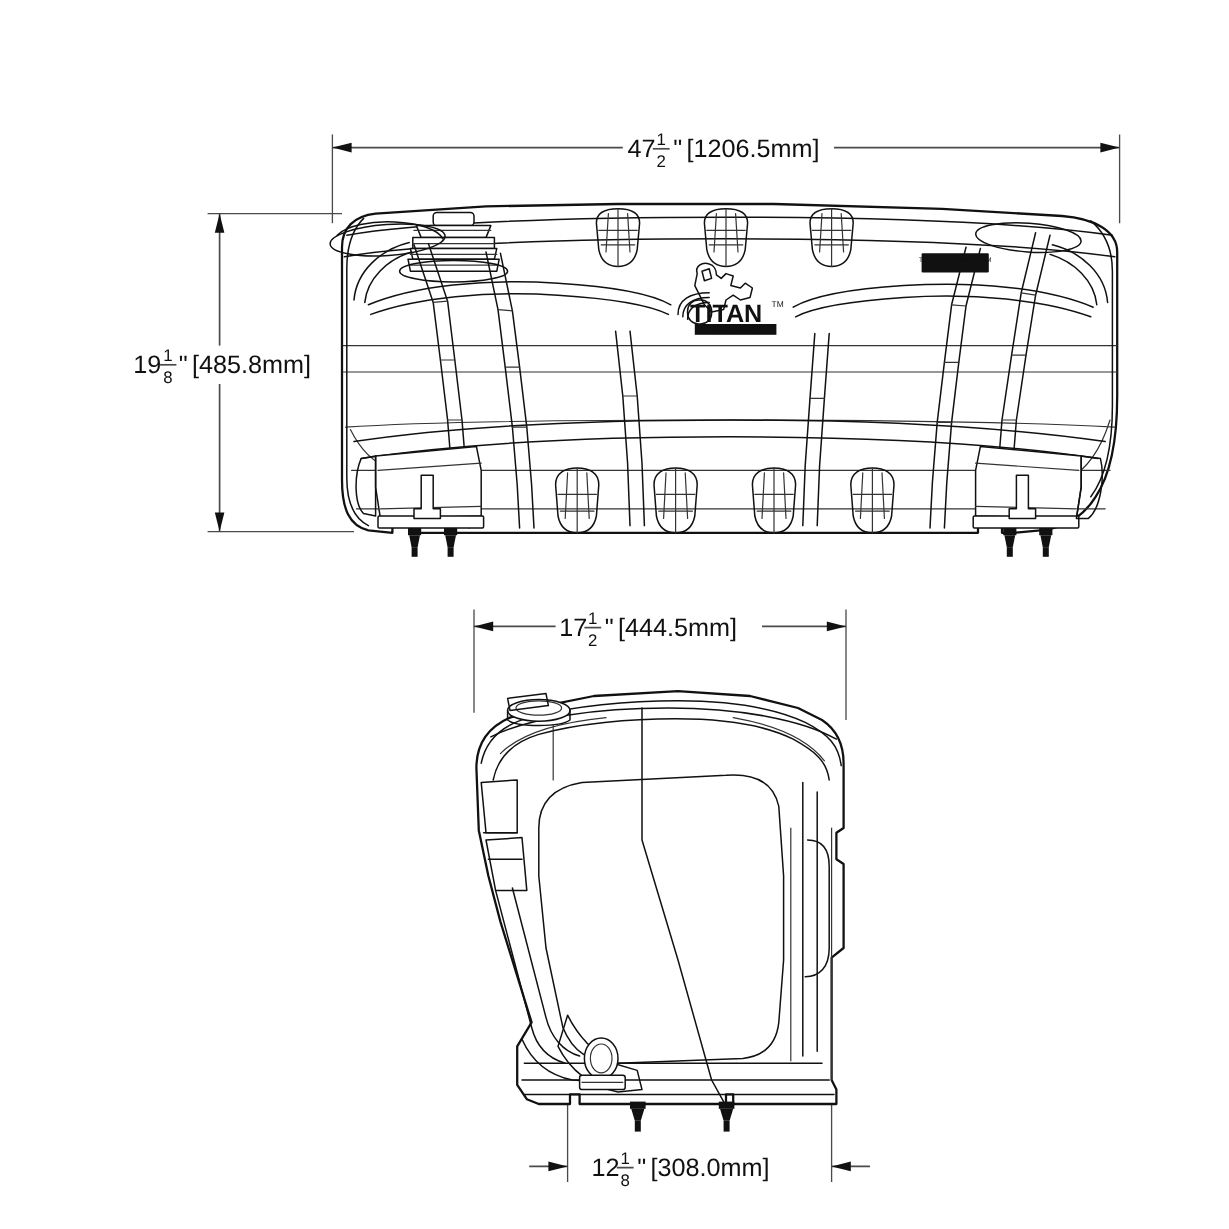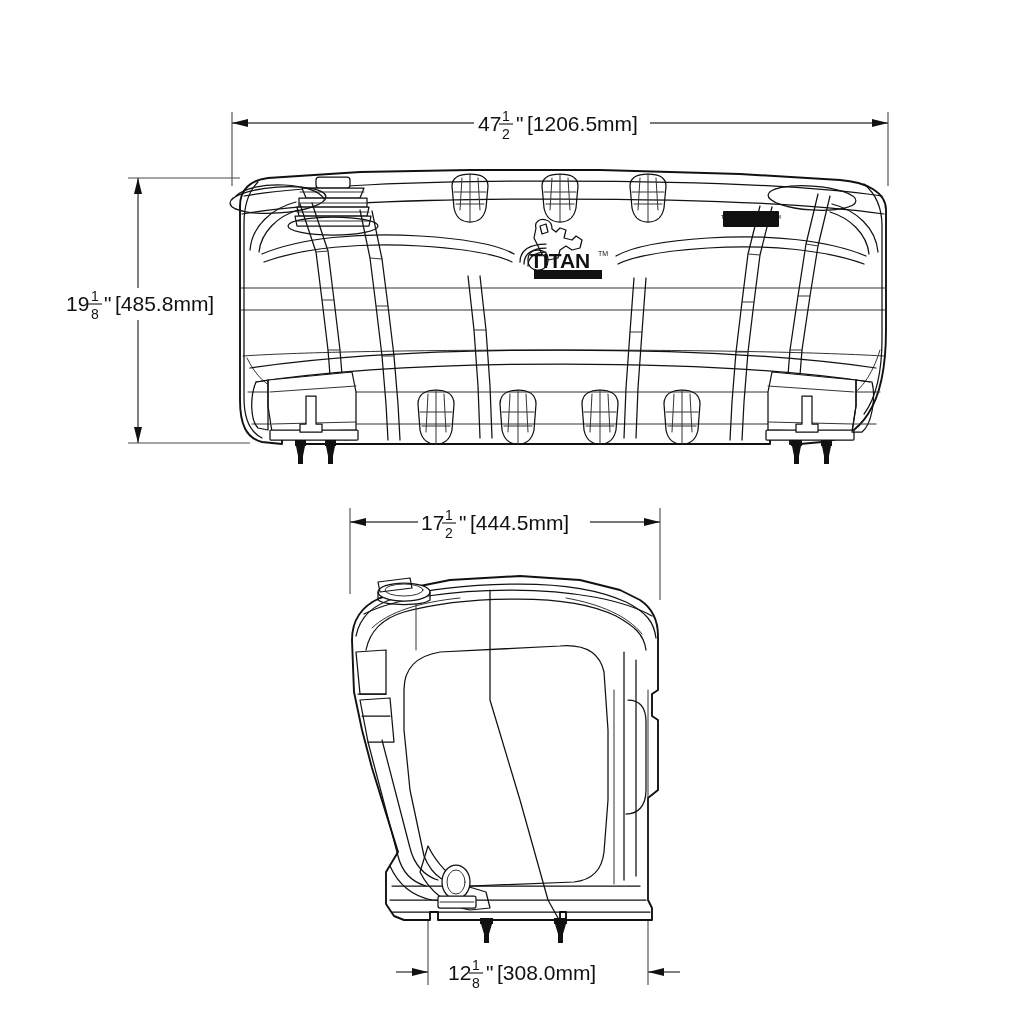--- a/index.html
+++ b/index.html
@@ -2,21 +2,21 @@
 <html><head>
 <meta charset="utf-8">
 <title>Titan Fuel Tank Dimensional Drawing</title>
 <style>
   html,body{margin:0;padding:0;background:#ffffff;}
   body{
     width:1024px;height:1024px;overflow:hidden;
     font-family:"Liberation Sans","DejaVu Sans",sans-serif;
     color:#1a1a1a;position:relative;
   }
-  #sheet{position:absolute;inset:0;}
+  #sheet{position:absolute;inset:0;margin-left:45px;}
   svg{display:block;}
   .dimtext{
     font-family:"Liberation Sans","DejaVu Sans",sans-serif;
     font-size:21px;fill:#111;letter-spacing:0px;
   }
   .frac-num,.frac-den{font-size:14px;fill:#111;}
   .logo-word{font-family:"Liberation Sans","DejaVu Sans",sans-serif;font-weight:bold;fill:#111;}
   .lbl-tiny{font-family:"Liberation Sans","DejaVu Sans",sans-serif;fill:#111;}
   .outline{fill:none;stroke:#111;stroke-width:1.9;stroke-linejoin:round;stroke-linecap:round;}
   .inner{fill:none;stroke:#111;stroke-width:1.25;stroke-linejoin:round;stroke-linecap:round;}

